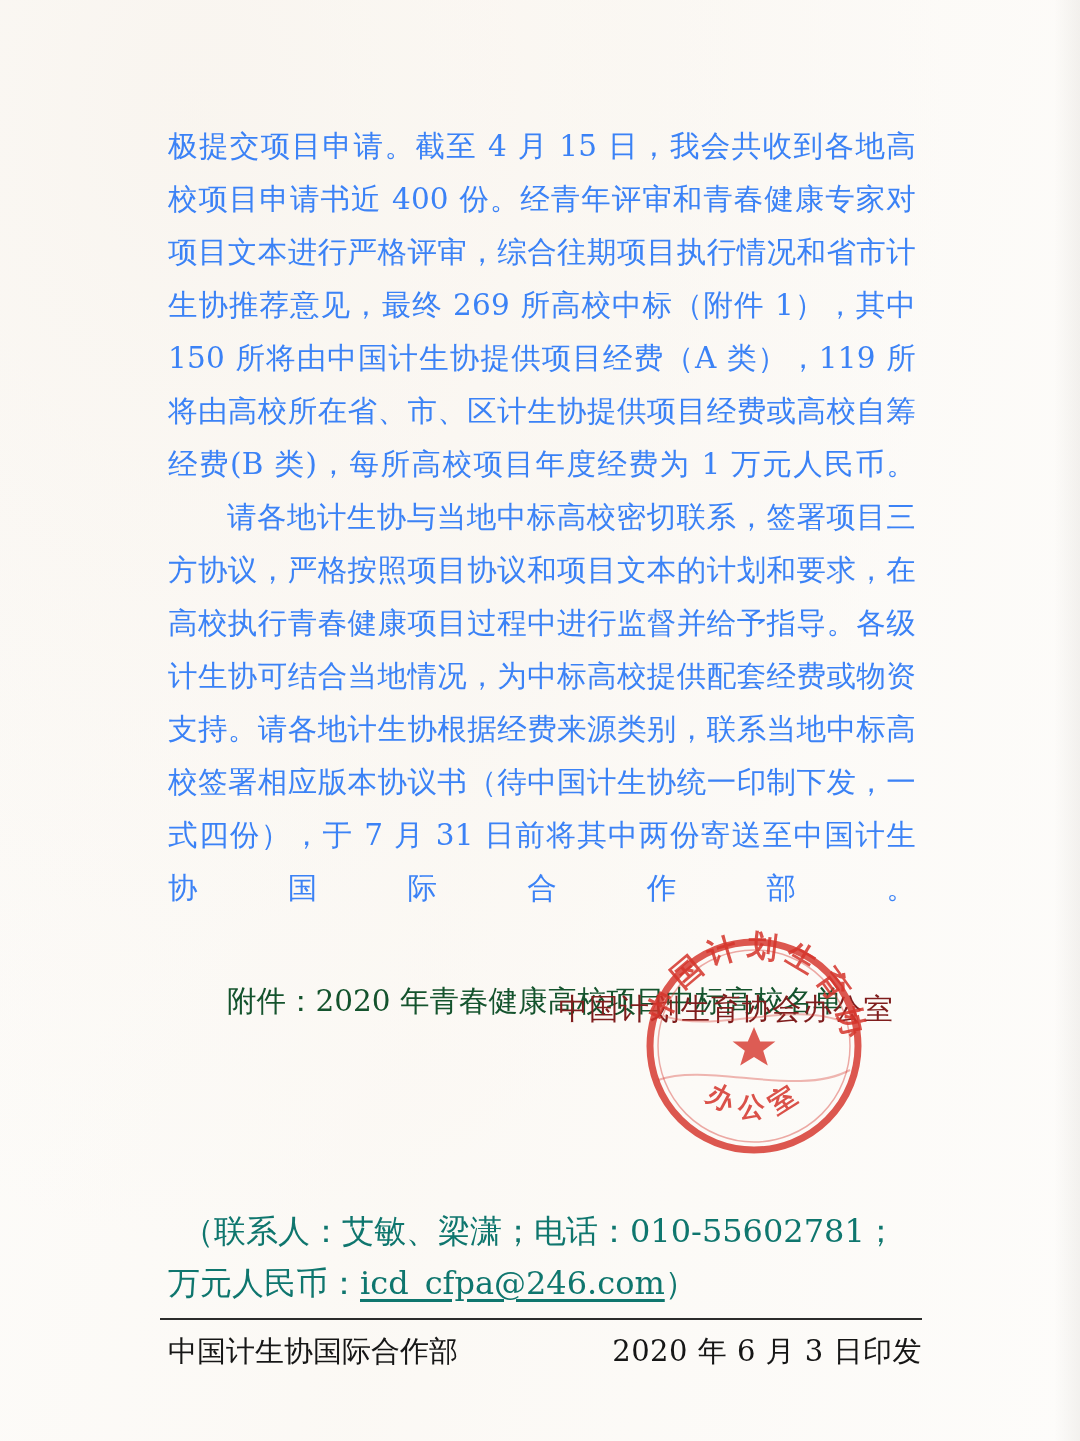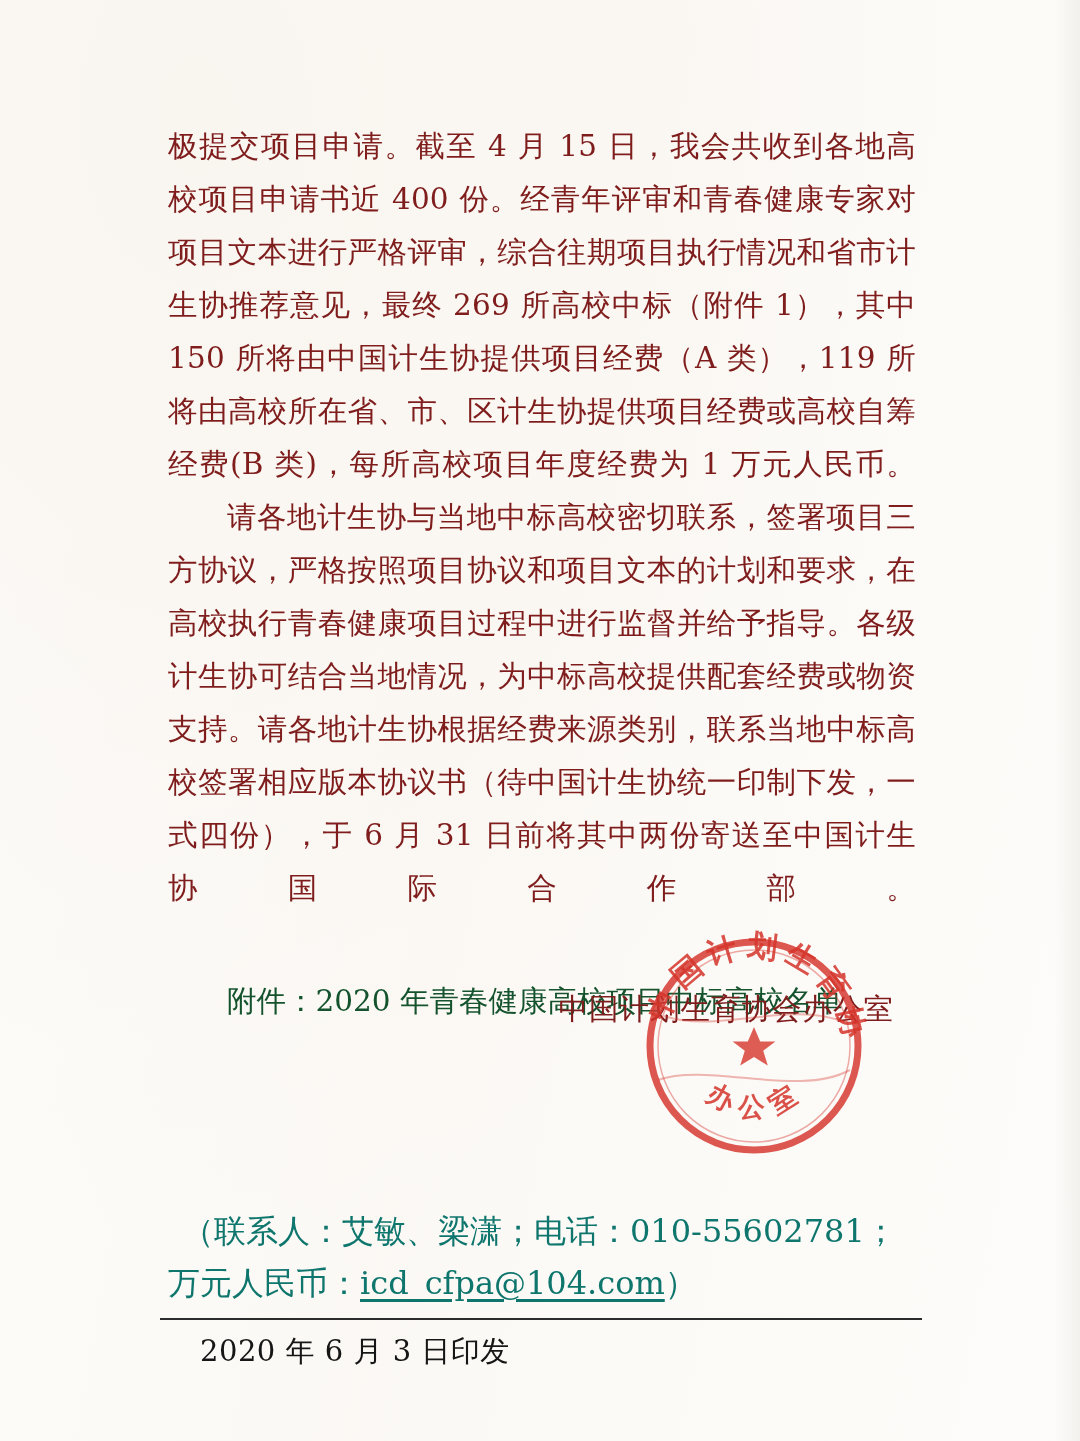--- a/index.html
+++ b/index.html
@@ -36,21 +36,21 @@
     top: 120px;
     width: 748px;
   }
   p.body-text {
     margin: 0;
     font-size: 29.5px;
     line-height: 53px;
     text-align: justify;
     text-align-last: justify;
     letter-spacing: 0.2px;
-    color: #7f1d1d;
+    color: #3b82f6;
   }
   .indent {
     text-indent: 59px;
   }
   .gap-1 { margin-top: 0px; }
 
   .attachment {
     margin-top: 60px;
     font-size: 29.5px;
     line-height: 53px;
@@ -141,21 +141,21 @@
     pointer-events: none;
   }
 </style>
 </head>
 <body>
 
 <div class="page">
 
   <div class="content">
     <p class="body-text">极提交项目申请。截至 4 月 15 日，我会共收到各地高校项目申请书近 400 份。经青年评审和青春健康专家对项目文本进行严格评审，综合往期项目执行情况和省市计生协推荐意见，最终 269 所高校中标（附件 1），其中 150 所将由中国计生协提供项目经费（A 类），119 所将由高校所在省、市、区计生协提供项目经费或高校自筹经费(B 类)，每所高校项目年度经费为 1 万元人民币。</p>
-    <p class="body-text indent gap-1">请各地计生协与当地中标高校密切联系，签署项目三方协议，严格按照项目协议和项目文本的计划和要求，在高校执行青春健康项目过程中进行监督并给予指导。各级计生协可结合当地情况，为中标高校提供配套经费或物资支持。请各地计生协根据经费来源类别，联系当地中标高校签署相应版本协议书（待中国计生协统一印制下发，一式四份），于 6 月 31 日前将其中两份寄送至中国计生协国际合作部。</p>
+    <p class="body-text indent gap-1">请各地计生协与当地中标高校密切联系，签署项目三方协议，严格按照项目协议和项目文本的计划和要求，在高校执行青春健康项目过程中进行监督并给予指导。各级计生协可结合当地情况，为中标高校提供配套经费或物资支持。请各地计生协根据经费来源类别，联系当地中标高校签署相应版本协议书（待中国计生协统一印制下发，一式四份），于 7 月 31 日前将其中两份寄送至中国计生协国际合作部。</p>
     <div class="attachment">附件：2020 年青春健康高校项目中标高校名单</div>
   </div>
 
   <div class="sign-block">
     <div class="sign-line">中国计划生育协会办公室</div>
   </div>
 
   <div class="seal">
     <svg width="232" height="232" viewBox="0 0 232 232" xmlns="http://www.w3.org/2000/svg">
       <defs>
@@ -180,23 +180,24 @@
       <g stroke="#d5342b" stroke-width="2" opacity="0.35" fill="none">
         <path d="M 20,150 C 70,132 160,168 212,140"></path>
         <path d="M 26,86 C 80,104 150,70 206,92"></path>
       </g>
     </svg>
   </div>
 
   <div class="contact">
     <div class="line first">（联系人：艾敏、梁潇；电话：010-55602781；</div>
     <div class="line">
-      <span>万元人民币：</span><span class="email">icd_cfpa@104.com</span><span>）</span>
+      <span>万元人民币：</span><span class="email">icd_cfpa@246.com</span><span>）</span>
     </div>
   </div>
 
   <div class="footer-rule"></div>
   <div class="footer">
+    <span class="left">中国计生协国际合作部</span>
     <span class="right">2020 年 6 月 3 日印发</span>
   </div>
 
   <div class="edge-shadow"></div>
 </div>
 
 </body></html>

